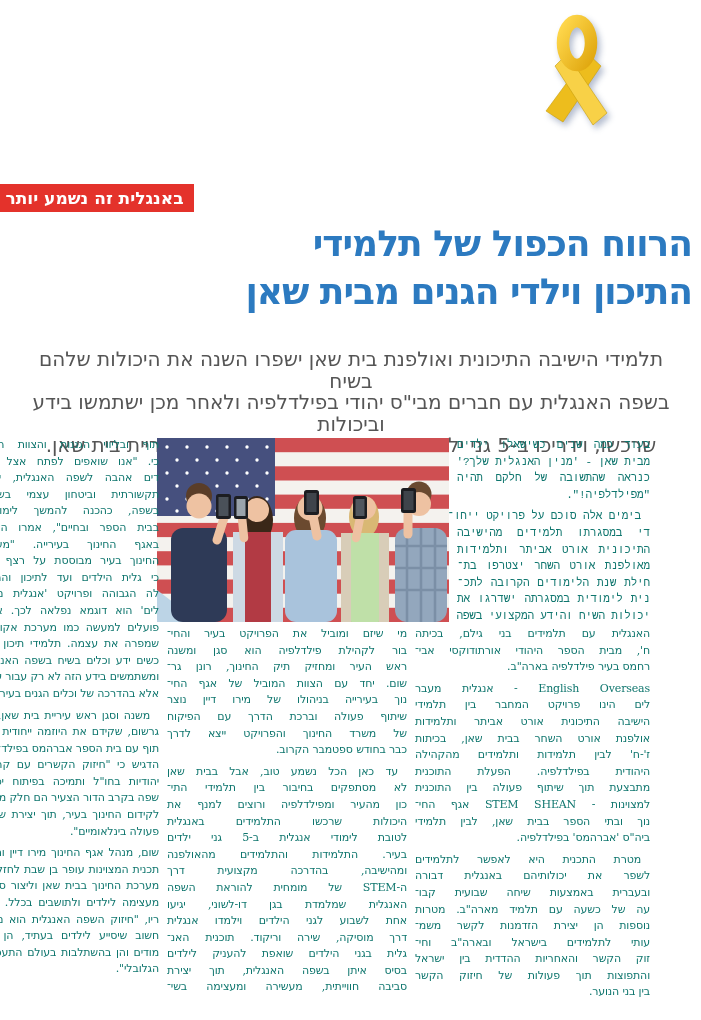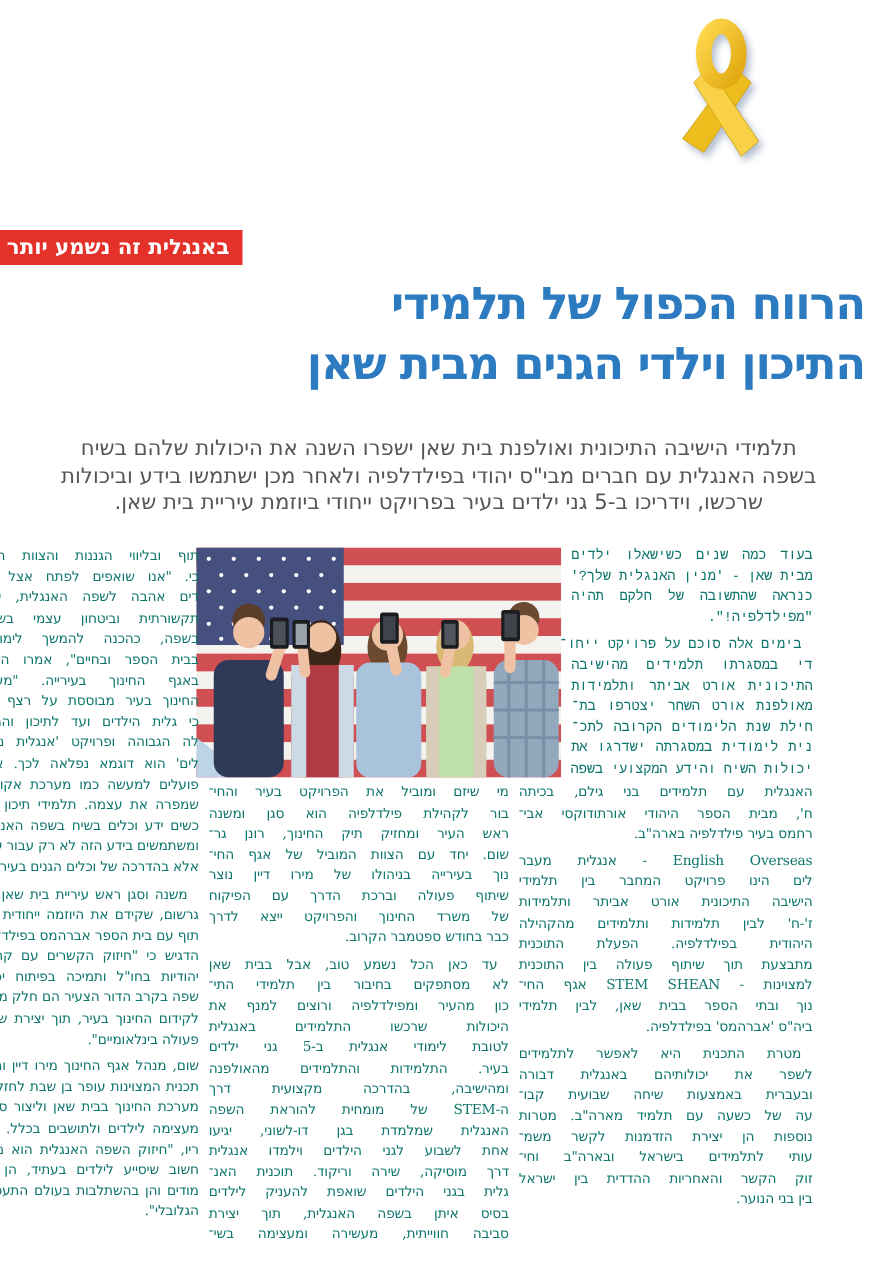--- a/index.html
+++ b/index.html
@@ -12,21 +12,21 @@
   .kicker{position:absolute;top:184px;left:0;width:100%;text-align:left;direction:rtl;}
   .kicker span{display:inline-block;margin-left:3px;background:#e4322b;color:#fff;
        font-family:"DejaVu Sans",sans-serif;font-weight:bold;font-size:17px;line-height:28px;
        padding:0 10px;}
   
   .headline{position:absolute;top:216px;right:5px;width:690px;margin:4px;text-align:right;
        color:#2c7ac0;font-family:"DejaVu Sans",sans-serif;font-weight:bold;
        font-size:36px;line-height:1.33;letter-spacing:-1px;}
   
   .standfirst{position:absolute;top:349px;right:20px;width:660px;text-align:center;
-       color:#555;font-family:"DejaVu Sans",sans-serif;font-size:17px;line-height:21.5px;}
+       color:#555;font-family:"DejaVu Sans",sans-serif;font-size:20px;line-height:21.5px;}
   
   .photo{position:absolute;top:438px;left:205px;width:292px;height:184px;margin:0;}
   .photo svg{display:block;}
   
   .col{position:absolute;color:#0f766e;}
   .colA-top{top:437px;left:505px;width:193px;font-family:Liberation Mono, monospace;}
   .colA-bot{top:626px;left:463px;width:235px;}
   .colM   {top:626px;left:215px;width:240px;}
   .colL   {top:437px;left:25px;width:182px;}
   .bl{font-size:11px;line-height:16.6px;letter-spacing:-0.15px;white-space:nowrap;
@@ -192,33 +192,35 @@
       <div class="bl">נית לימודית במסגרתה ישדרגו את</div>
       <div class="bl">יכולות השיח והידע המקצועי בשפה</div>
     </div>
   <div class="col colA-bot">
       <div class="bl">האנגלית עם תלמידים בני גילם, בכיתה</div>
       <div class="bl">ח', מבית הספר היהודי אורתודוקסי אבי־</div>
       <div class="bl pend">רחמס בעיר פילדלפיה בארה"ב.</div>
       <div class="bl">English Overseas - אנגלית מעבר</div>
       <div class="bl">לים הינו פרויקט המחבר בין תלמידי</div>
       <div class="bl">הישיבה התיכונית אורט אביתר ותלמידות</div>
+      <div class="bl">אולפנת אורט השחר בבית שאן, בכיתות</div>
       <div class="bl">ז'-ח' לבין תלמידות ותלמידים מהקהילה</div>
       <div class="bl">היהודית בפילדלפיה. הפעלת התוכנית</div>
       <div class="bl">מתבצעת תוך שיתוף פעולה בין התוכנית</div>
       <div class="bl">למצוינות - STEM SHEAN אגף החי־</div>
       <div class="bl">נוך ובתי הספר בבית שאן, לבין תלמידי</div>
       <div class="bl pend">ביה"ס 'אברהמס' בפילדלפיה.</div>
       <div class="bl ind">מטרת התכנית היא לאפשר לתלמידים</div>
       <div class="bl">לשפר את יכולותיהם באנגלית דבורה</div>
       <div class="bl">ובעברית באמצעות שיחה שבועית קבו־</div>
       <div class="bl">עה של כשעה עם תלמיד מארה"ב. מטרות</div>
       <div class="bl">נוספות הן יצירת הזדמנות לקשר משמ־</div>
       <div class="bl">עותי לתלמידים בישראל ובארה"ב וחי־</div>
       <div class="bl">זוק הקשר והאחריות ההדדית בין ישראל</div>
+      <div class="bl">והתפוצות תוך פעולות של חיזוק הקשר</div>
       <div class="bl pend">בין בני הנוער.</div>
     </div>
   <div class="col colM">
       <div class="bl">מי שיזם ומוביל את הפרויקט בעיר והחי־</div>
       <div class="bl">בור לקהילת פילדלפיה הוא סגן ומשנה</div>
       <div class="bl">ראש העיר ומחזיק תיק החינוך, רונן גר־</div>
       <div class="bl">שום. יחד עם הצוות המוביל של אגף החי־</div>
       <div class="bl">נוך בעירייה בניהולו של מירו דיין נוצר</div>
       <div class="bl">שיתוף פעולה וברכת הדרך עם הפיקוח</div>
       <div class="bl">של משרד החינוך והפרויקט ייצא לדרך</div>

